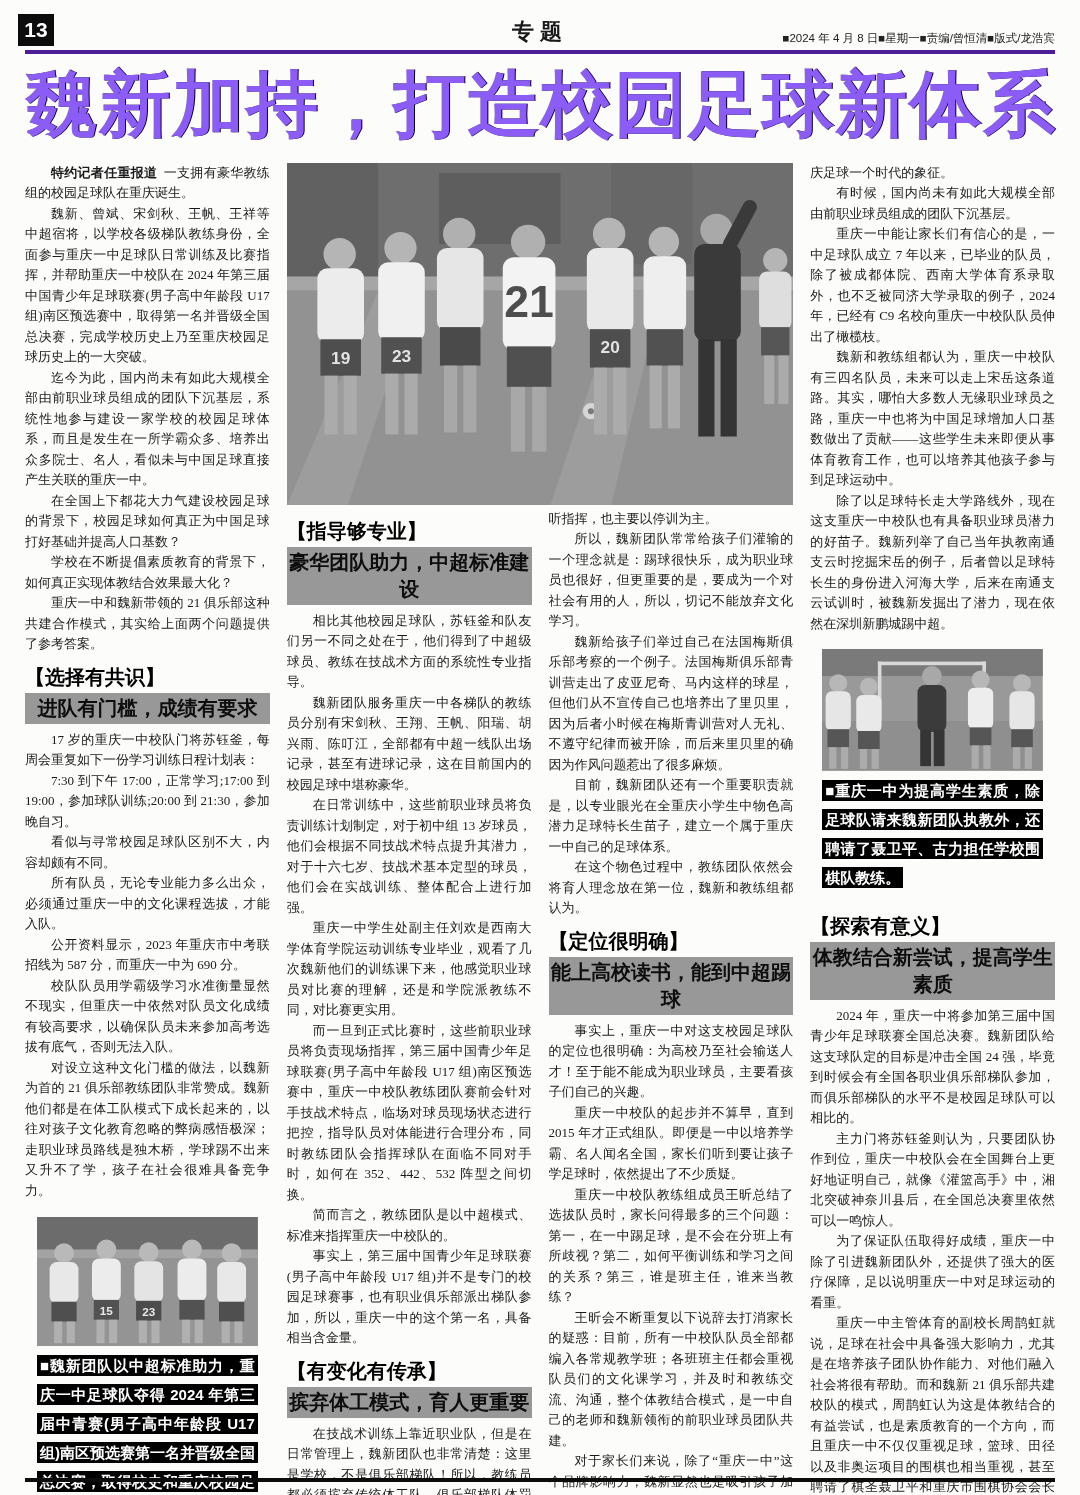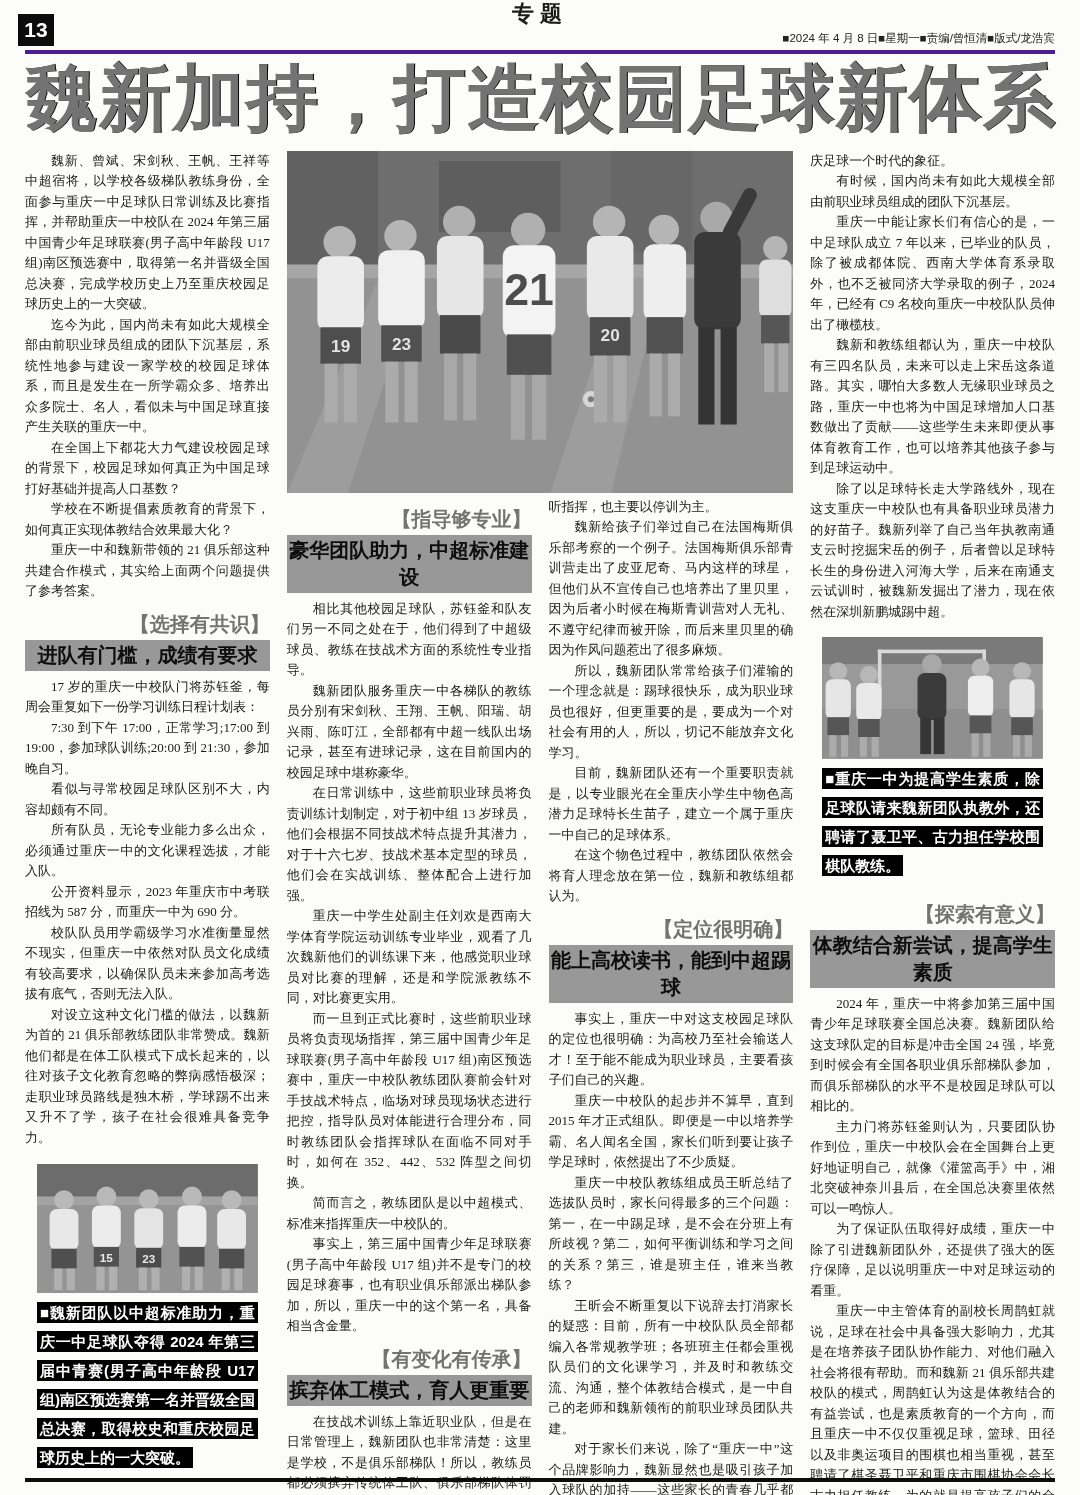--- a/index.html
+++ b/index.html
@@ -3,41 +3,41 @@
 <meta charset="utf-8">
 <style>
   html,body{margin:0;padding:0;background:#e8e8e8;}
   .page{position:relative;width:1080px;height:1495px;margin:0 auto;background:#fcfcfb;
         box-sizing:border-box;padding:16px 25px 0;overflow:hidden;
         font-family:"Liberation Serif","DejaVu Serif",serif;color:#1a1a1a;}
   
   .masthead{position:relative;height:34px;border-bottom:4px solid #4c1d95;text-decoration:underline;}
   .pageno{position:absolute;left:-7px;top:-2px;width:36px;height:32px;background:#0c0c0c;color:#fff;
           font:bold 21px/32px "Liberation Sans","DejaVu Sans",sans-serif;text-align:center;}
-  .section-name{position:absolute;left:50%;transform:translateX(-50%);bottom:21px;
+  .section-name{position:absolute;left:50%;transform:translateX(-50%);bottom:3px;
           font:bold 22px "Liberation Sans","DejaVu Sans",sans-serif;letter-spacing:6px;}
   .dateline{position:absolute;right:0;bottom:4px;font:11.5px "Liberation Sans","DejaVu Sans",sans-serif;color:#222;}
   
-  .headline{margin:4px 0 12px;font-weight:900;font-size:72px;line-height:1.12;
+  .headline{margin:16px 0 12px;font-weight:900;font-size:72px;line-height:1.12;
             text-align:justify;text-align-last:justify;white-space:nowrap;letter-spacing:0;
-            font-family:Liberation Sans, sans-serif;color:#737373;
+            font-family:Liberation Mono, monospace;color:#8b5cf6;
             text-shadow:1px 0 0 #050505;}
   
   .bodygrid{display:grid;grid-template-columns:repeat(4,1fr);grid-template-rows:346px auto;
             column-gap:17px;row-gap:0;}
   .col{overflow:hidden;}
   .col1{grid-column:1;grid-row:1/3;}
   .mainfig{grid-column:2/4;grid-row:1;margin:0;padding:0 0 8px;}
   .col2{grid-column:2;grid-row:2;}
   .col3{grid-column:3;grid-row:2;}
   .col4{grid-column:4;grid-row:1/3;}
   .para{margin:0;font-size:13px;line-height:20.5px;text-align:justify;text-indent:2em;}
   .lead-label{font-weight:bold;font-family:"Liberation Sans","DejaVu Sans",sans-serif;margin-right:.5em;}
-  .kicker{margin:9px 0 3px;text-align:right;text-indent:0;
-          font:bold 20px/26px "Liberation Sans","DejaVu Sans",sans-serif;color:#737373;}
+  .kicker{margin:9px 0 3px;text-align:left;text-indent:0;
+          font:bold 20px/26px "Liberation Sans","DejaVu Sans",sans-serif;color:#000000;}
   .bar{margin:0 0 6px;text-align:center;text-indent:0;background:#989898;color:#0d0d0d;
        font:bold 20px/27px "Liberation Sans","DejaVu Sans",sans-serif;padding:2px 1px;}
   figure{margin:0;padding:12px;}
   .photo{display:block;width:100%;}
   .caption{margin:5px 0 0;font:bold 15px/29px "Liberation Sans","DejaVu Sans",sans-serif;
            text-align:justify;}
   .capline{background:#000;color:#fff;padding:2px 3px;
            -webkit-box-decoration-break:clone;box-decoration-break:clone;}
   .leftfig{margin-top:4px;}
   .rightfig{margin-top:3px;}
@@ -52,20 +52,21 @@
     <div class="pageno">13</div>
     <div class="section-name">专题</div>
     <div class="dateline">■2024 年 4 月 8 日■星期一■责编/曾恒清■版式/龙浩宾</div>
   </div>
 
   <h1 class="headline">魏新加持，打造校园足球新体系</h1>
 
   <div class="bodygrid">
 
     <div class="col col1">
+      <p class="para"><span class="lead-label">特约记者任重报道</span><span>一支拥有豪华教练组的校园足球队在重庆诞生。</span></p>
       <p class="para">魏新、曾斌、宋剑秋、王帆、王祥等中超宿将，以学校各级梯队教练身份，全面参与重庆一中足球队日常训练及比赛指挥，并帮助重庆一中校队在 2024 年第三届中国青少年足球联赛(男子高中年龄段 U17 组)南区预选赛中，取得第一名并晋级全国总决赛，完成学校历史上乃至重庆校园足球历史上的一大突破。</p>
       <p class="para">迄今为此，国内尚未有如此大规模全部由前职业球员组成的团队下沉基层，系统性地参与建设一家学校的校园足球体系，而且是发生在一所学霸众多、培养出众多院士、名人，看似未与中国足球直接产生关联的重庆一中。</p>
       <p class="para">在全国上下都花大力气建设校园足球的背景下，校园足球如何真正为中国足球打好基础并提高人口基数？</p>
       <p class="para">学校在不断提倡素质教育的背景下，如何真正实现体教结合效果最大化？</p>
       <p class="para">重庆一中和魏新带领的 21 俱乐部这种共建合作模式，其实给上面两个问题提供了参考答案。</p>
       <p class="para kicker">【选择有共识】</p>
       <p class="para bar">进队有门槛，成绩有要求</p>
       <p class="para">17 岁的重庆一中校队门将苏钰釜，每周会重复如下一份学习训练日程计划表：</p>
       <p class="para">7:30 到下午 17:00，正常学习;17:00 到 19:00，参加球队训练;20:00 到 21:30，参加晚自习。</p>
       <p class="para">看似与寻常校园足球队区别不大，内容却颇有不同。</p>
@@ -194,22 +195,22 @@
       <p class="para">而一旦到正式比赛时，这些前职业球员将负责现场指挥，第三届中国青少年足球联赛(男子高中年龄段 U17 组)南区预选赛中，重庆一中校队教练团队赛前会针对手技战术特点，临场对球员现场状态进行把控，指导队员对体能进行合理分布，同时教练团队会指挥球队在面临不同对手时，如何在 352、442、532 阵型之间切换。</p>
       <p class="para">简而言之，教练团队是以中超模式、标准来指挥重庆一中校队的。</p>
       <p class="para">事实上，第三届中国青少年足球联赛(男子高中年龄段 U17 组)并不是专门的校园足球赛事，也有职业俱乐部派出梯队参加，所以，重庆一中的这个第一名，具备相当含金量。</p>
       <p class="para kicker">【有变化有传承】</p>
       <p class="para bar">摈弃体工模式，育人更重要</p>
       <p class="para">在技战术训练上靠近职业队，但是在日常管理上，魏新团队也非常清楚：这里是学校，不是俱乐部梯队！所以，教练员都必须摈弃传统体工队、俱乐部梯队体罚队员的做法，而学会心平气和地与家长、班主任沟通，如果队员在一段时间内实在不</p>
     </div>
 
     <div class="col col3">
       <p class="para" style="text-indent:0">听指挥，也主要以停训为主。</p>
+      <p class="para">所以，魏新团队常常给孩子们灌输的一个理念就是：踢球很快乐，成为职业球员也很好，但更重要的是，要成为一个对社会有用的人，所以，切记不能放弃文化学习。</p>
       <p class="para">魏新给孩子们举过自己在法国梅斯俱乐部考察的一个例子。法国梅斯俱乐部青训营走出了皮亚尼奇、马内这样的球星，但他们从不宣传自己也培养出了里贝里，因为后者小时候在梅斯青训营对人无礼、不遵守纪律而被开除，而后来里贝里的确因为作风问题惹出了很多麻烦。</p>
-      <p class="para">所以，魏新团队常常给孩子们灌输的一个理念就是：踢球很快乐，成为职业球员也很好，但更重要的是，要成为一个对社会有用的人，所以，切记不能放弃文化学习。</p>
       <p class="para">目前，魏新团队还有一个重要职责就是，以专业眼光在全重庆小学生中物色高潜力足球特长生苗子，建立一个属于重庆一中自己的足球体系。</p>
       <p class="para">在这个物色过程中，教练团队依然会将育人理念放在第一位，魏新和教练组都认为。</p>
       <p class="para kicker">【定位很明确】</p>
       <p class="para bar">能上高校读书，能到中超踢球</p>
       <p class="para">事实上，重庆一中对这支校园足球队的定位也很明确：为高校乃至社会输送人才！至于能不能成为职业球员，主要看孩子们自己的兴趣。</p>
       <p class="para">重庆一中校队的起步并不算早，直到 2015 年才正式组队。即便是一中以培养学霸、名人闻名全国，家长们听到要让孩子学足球时，依然提出了不少质疑。</p>
       <p class="para">重庆一中校队教练组成员王昕总结了选拔队员时，家长问得最多的三个问题：第一，在一中踢足球，是不会在分班上有所歧视？第二，如何平衡训练和学习之间的关系？第三，谁是班主任，谁来当教练？</p>
       <p class="para">王昕会不断重复以下说辞去打消家长的疑惑：目前，所有一中校队队员全部都编入各常规教学班；各班班主任都会重视队员们的文化课学习，并及时和教练交流、沟通，整个体教结合模式，是一中自己的老师和魏新领衔的前职业球员团队共建。</p>
       <p class="para">对于家长们来说，除了“重庆一中”这个品牌影响力，魏新显然也是吸引孩子加入球队的加持——这些家长的青春几乎都曾留下甲 A、中超的记忆，魏新则是重</p>
     </div>

